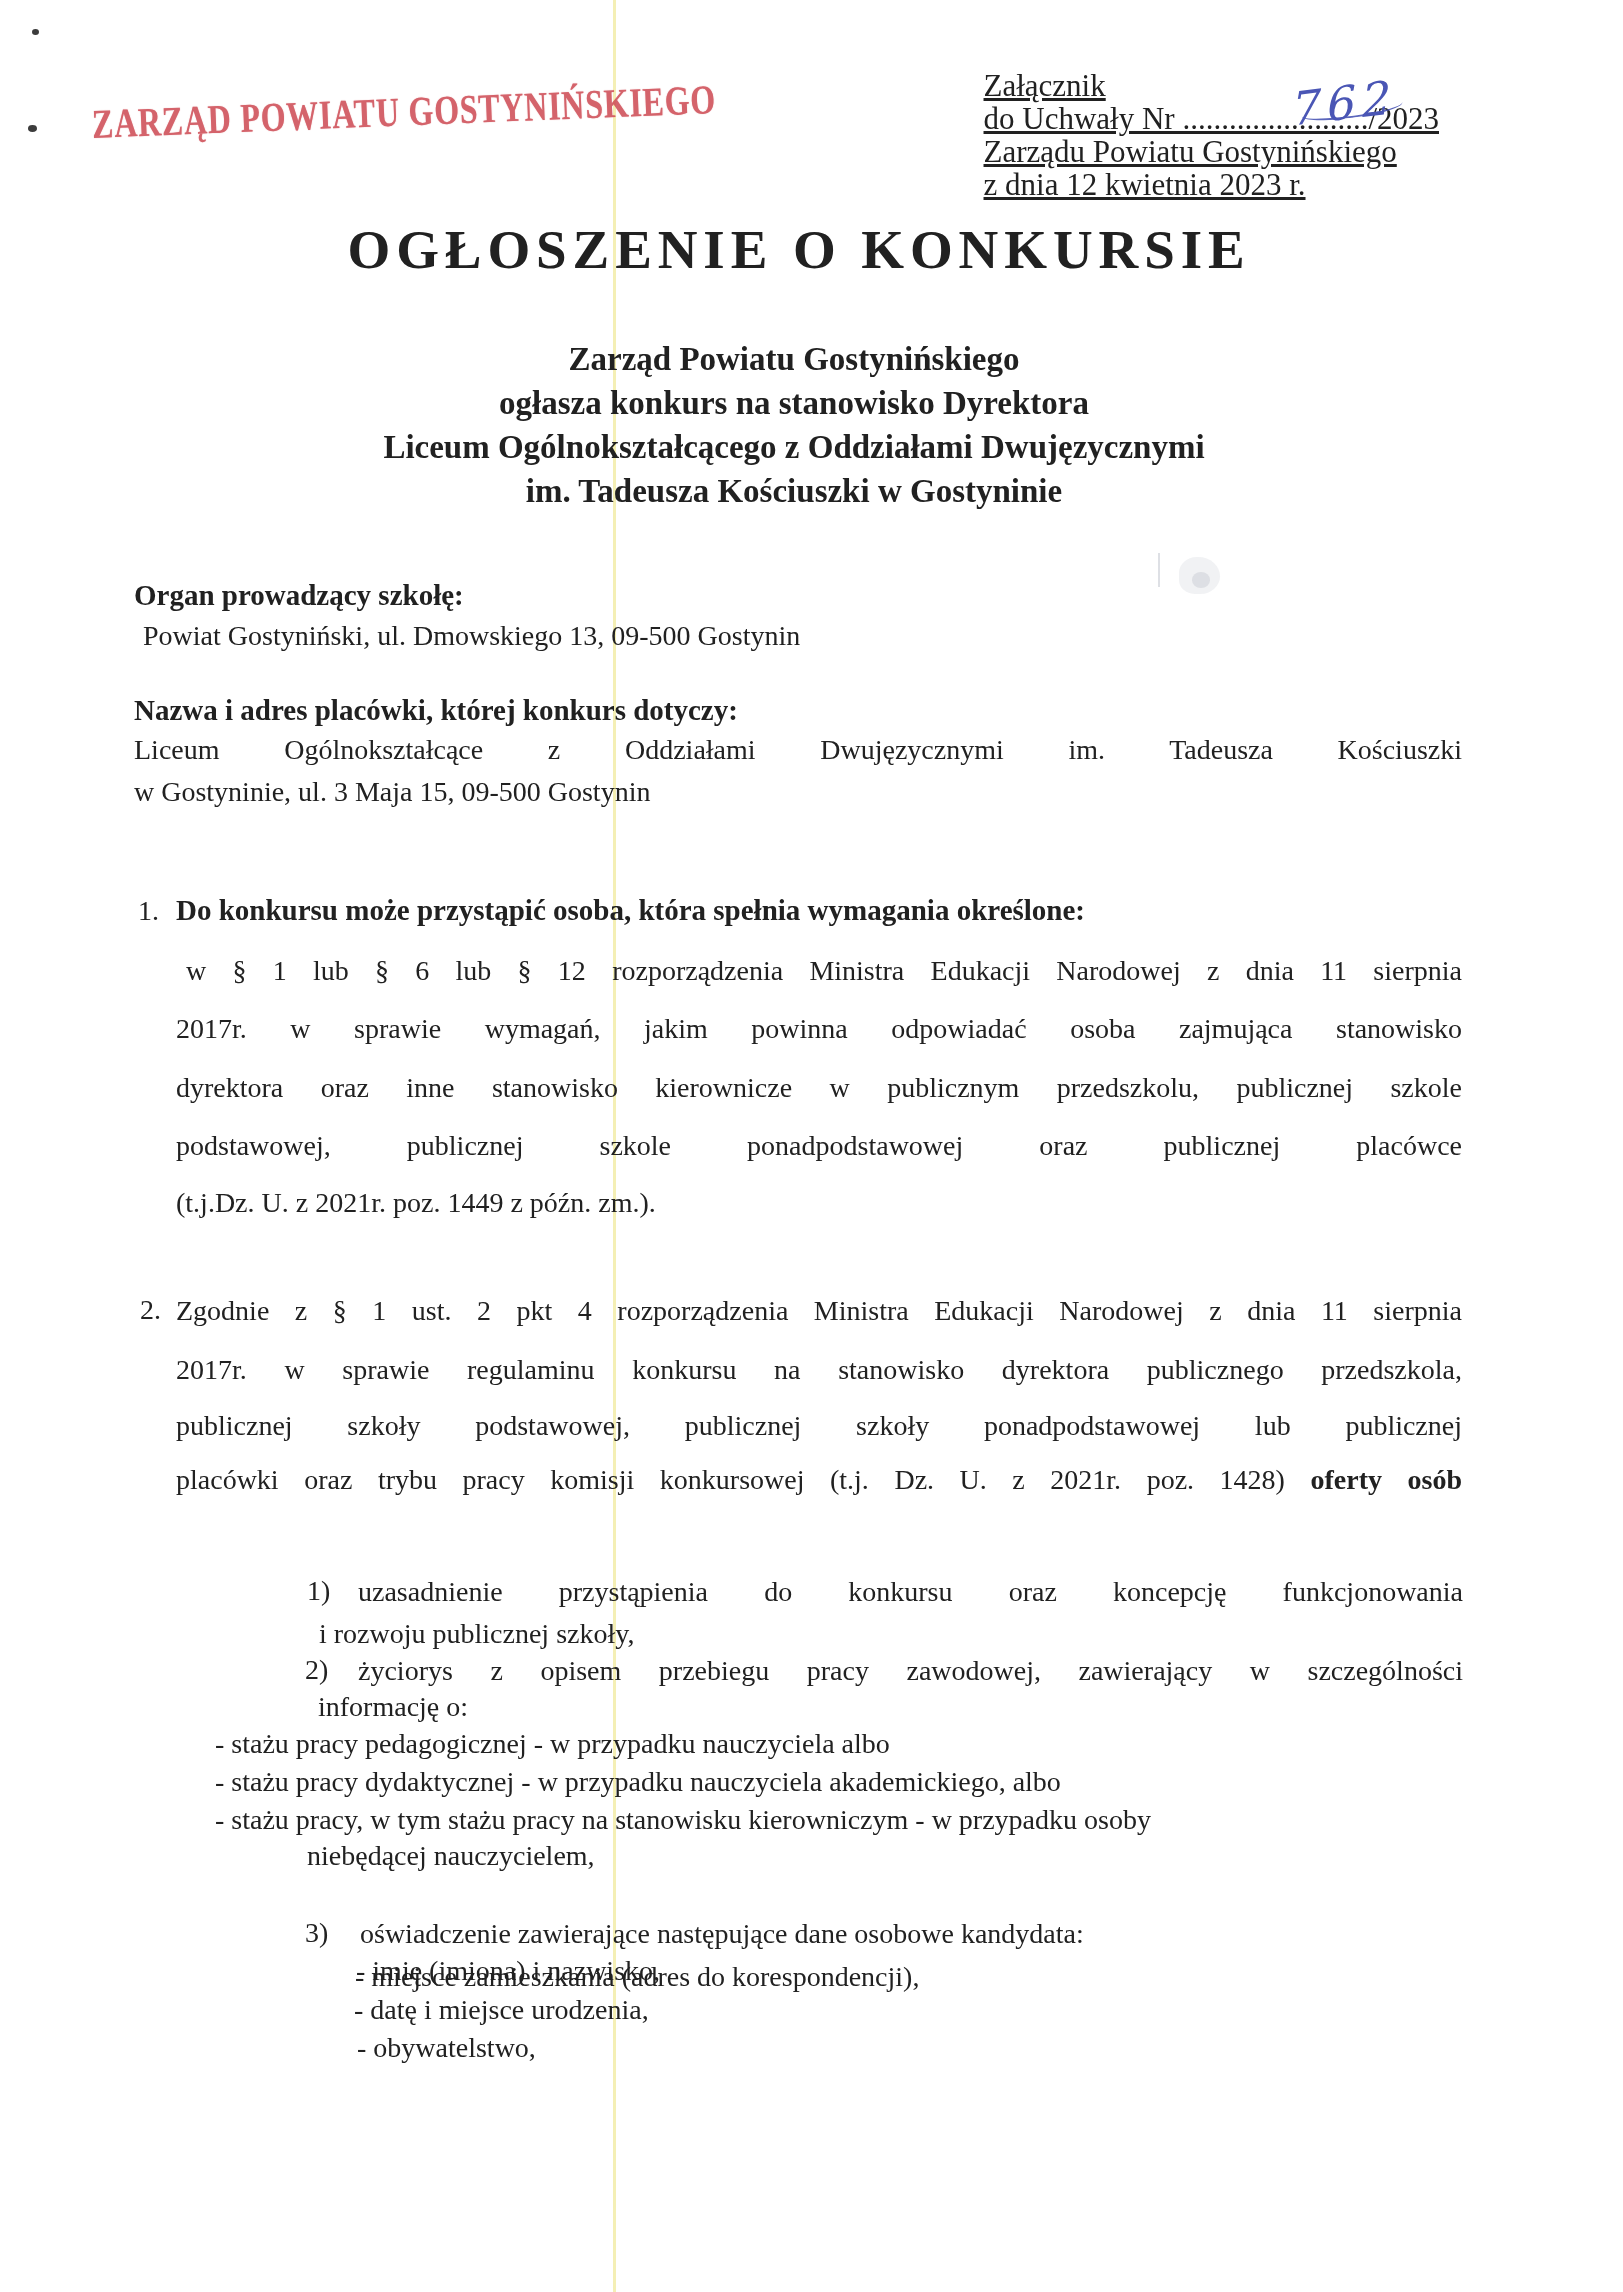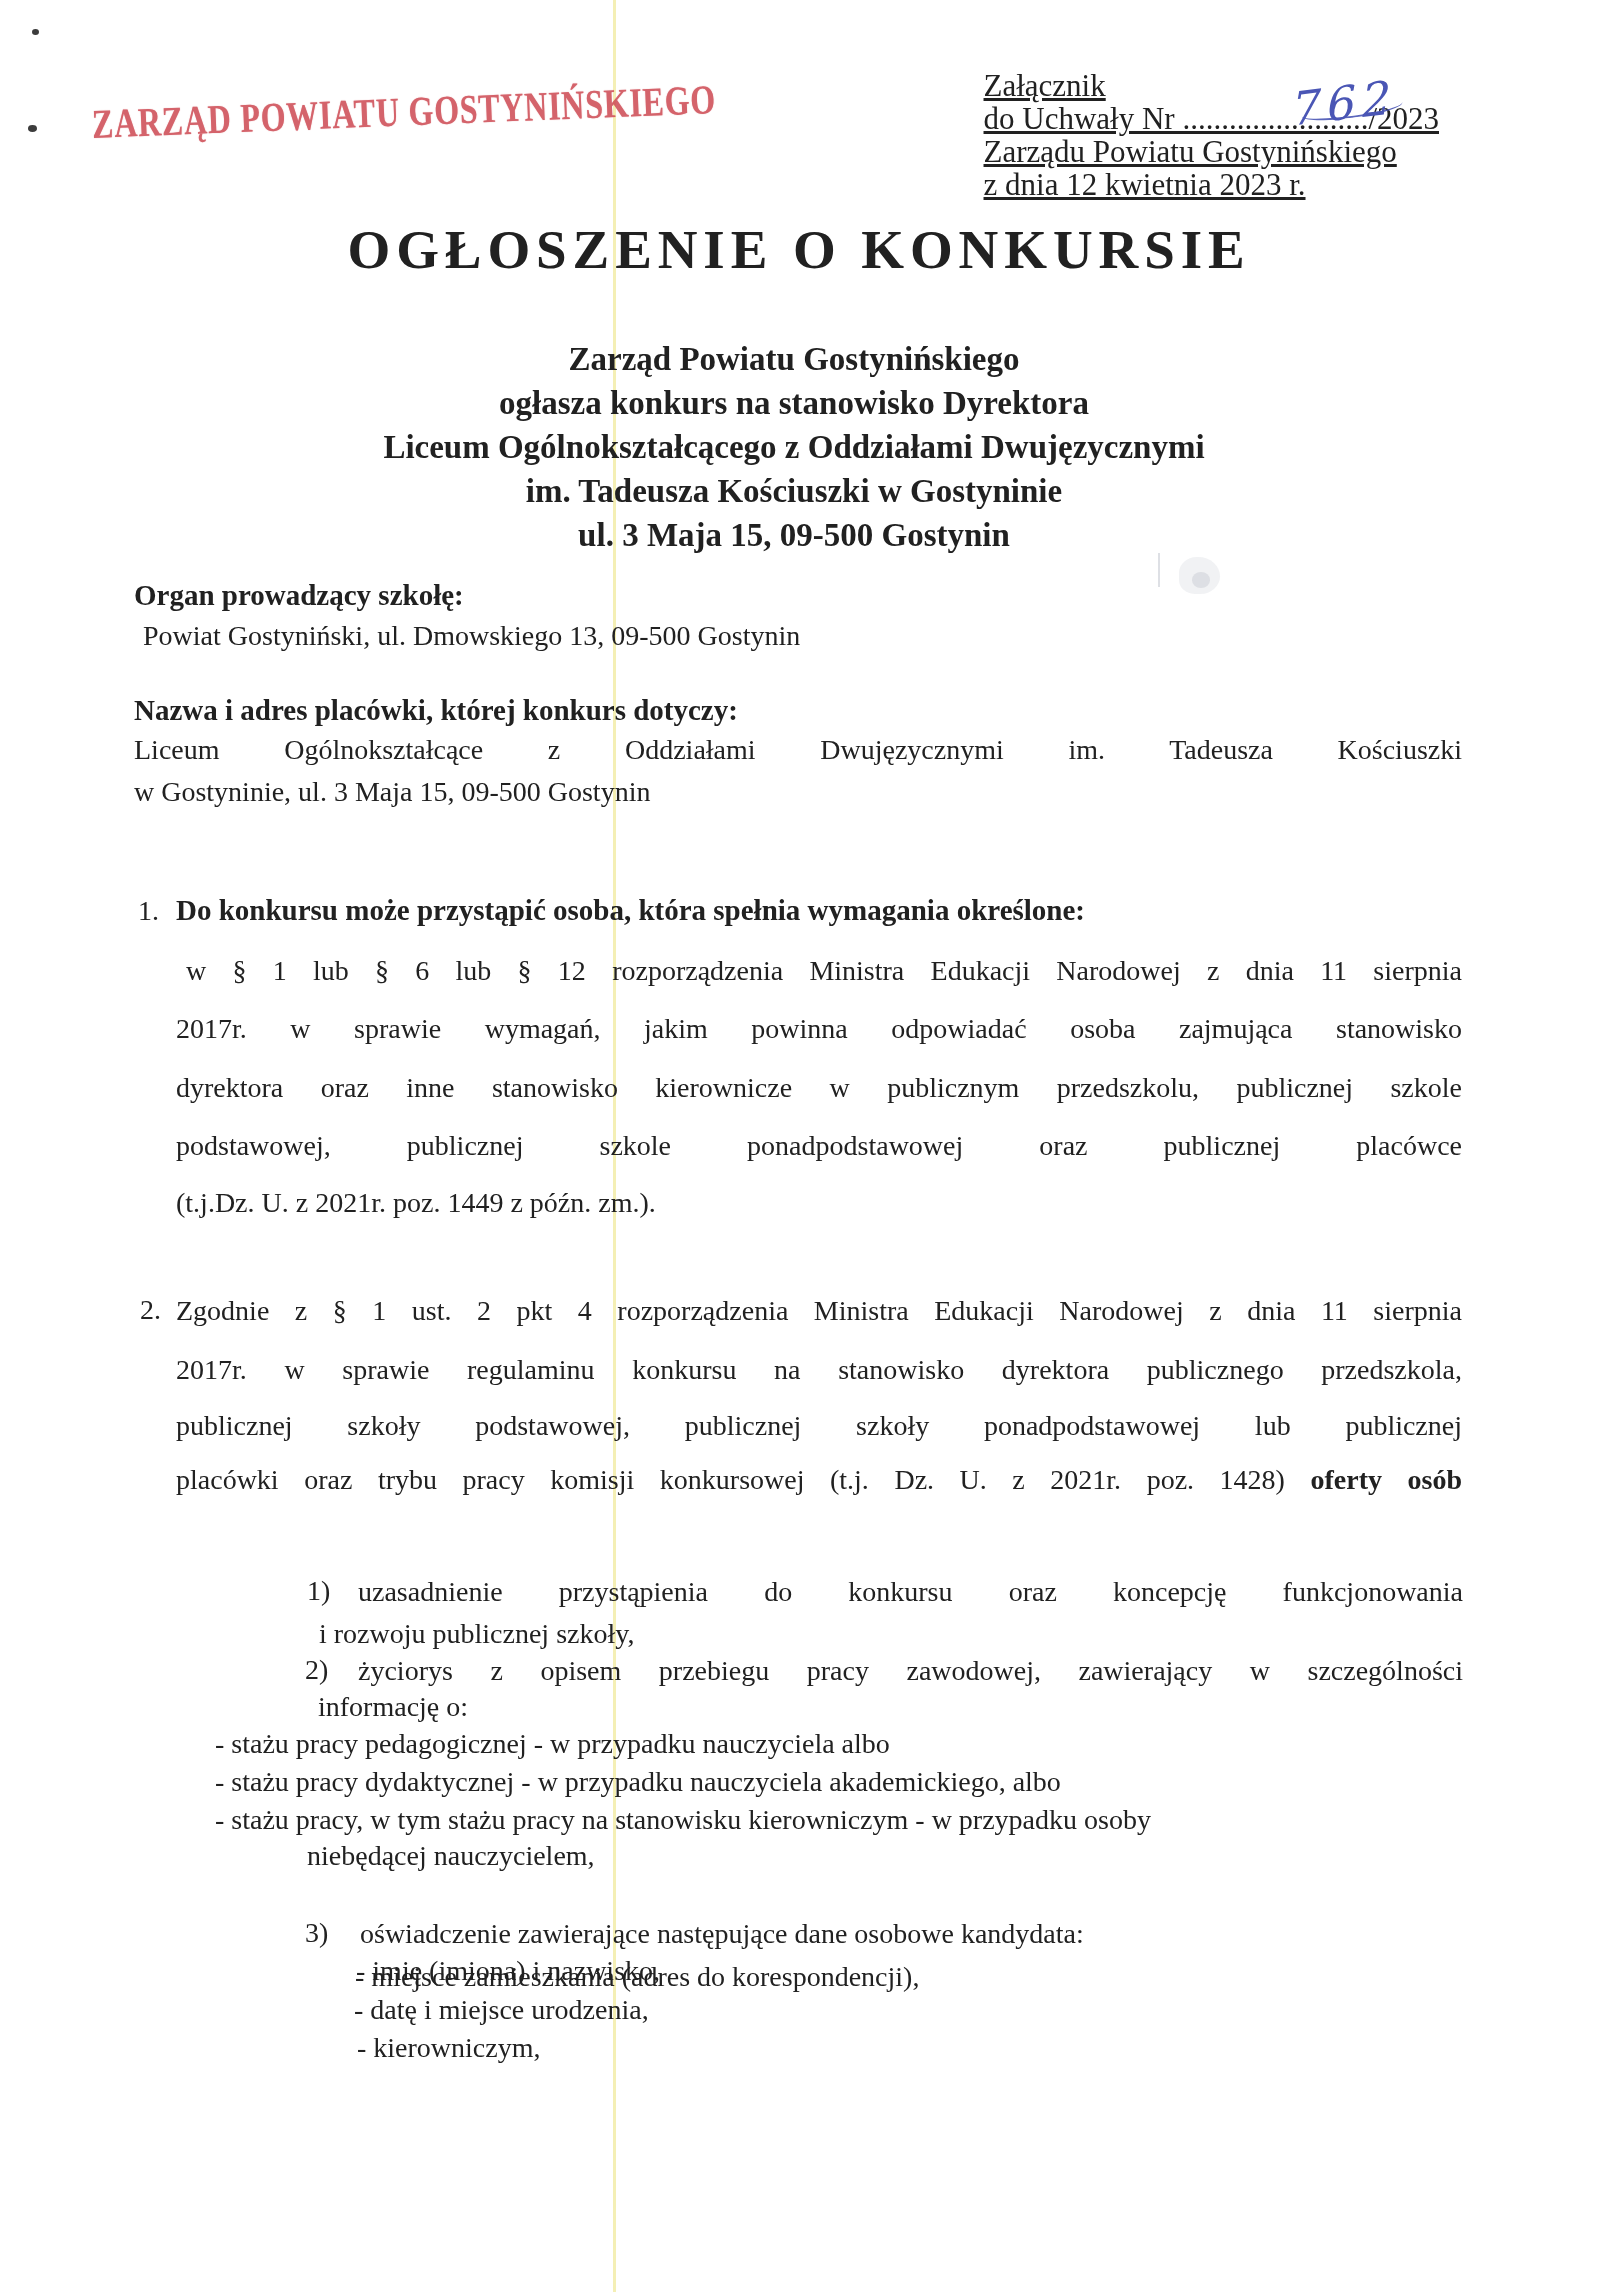--- a/index.html
+++ b/index.html
@@ -83,21 +83,20 @@
   <div class="handwritten" style="color:#4a56b5;">762</div>
   <div class="hand-flourish" style="border-color:#4a56b5;opacity:.9;"></div>
 
   <div class="doc-title">OGŁOSZENIE O KONKURSIE</div>
 
   <div class="header-block">
     <div>Zarząd Powiatu Gostynińskiego</div>
     <div>ogłasza konkurs na stanowisko Dyrektora</div>
     <div>Liceum Ogólnokształcącego z Oddziałami Dwujęzycznymi</div>
     <div>im. Tadeusza Kościuszki w Gostyninie</div>
-    <div>ul. 3 Maja 15, 09-500 Gostynin</div>
   </div>
 
   <div class="line section-label" style="left:134px;top:578px;">Organ prowadzący szkołę:</div>
   <div class="line" style="left:143px;top:619px;">Powiat Gostyniński, ul. Dmowskiego 13, 09-500 Gostynin</div>
 
   <div class="line section-label" style="left:134px;top:693px;">Nazwa i adres placówki, której konkurs dotyczy:</div>
   <div class="line just" style="left:134px;top:733px;width:1328px;">Liceum Ogólnokształcące z Oddziałami Dwujęzycznymi im. Tadeusza Kościuszki</div>
   <div class="line" style="left:134px;top:775px;">w Gostyninie, ul. 3 Maja 15, 09-500 Gostynin</div>
 
   <div class="list-num" style="left:138px;top:895px;">1.</div>
@@ -123,17 +122,17 @@
   <div class="line" style="left:318px;top:1690px;">informację o:</div>
   <div class="line" style="left:215px;top:1727px;">- stażu pracy pedagogicznej - w przypadku nauczyciela albo</div>
   <div class="line" style="left:215px;top:1765px;">- stażu pracy dydaktycznej - w przypadku nauczyciela akademickiego, albo</div>
   <div class="line" style="left:215px;top:1803px;">- stażu pracy, w tym stażu pracy na stanowisku kierowniczym - w przypadku osoby</div>
   <div class="line" style="left:307px;top:1839px;">niebędącej nauczycielem,</div>
 
   <div class="list-num" style="left:305px;top:1917px;">3)</div>
   <div class="line" style="left:360px;top:1917px;">oświadczenie zawierające następujące dane osobowe kandydata:</div>
   <div class="line" style="left:356px;top:1954px;">- imię (imiona) i nazwisko,</div>
   <div class="line" style="left:354px;top:1993px;">- datę i miejsce urodzenia,</div>
-  <div class="line" style="left:357px;top:2031px;">- kierowniczym,</div>
+  <div class="line" style="left:357px;top:2031px;">- obywatelstwo,</div>
   <div class="line" style="left:355px;top:1960px;">- miejsce zamieszkania (adres do korespondencji),</div>
 
 </div>
 
 
 </body></html>

